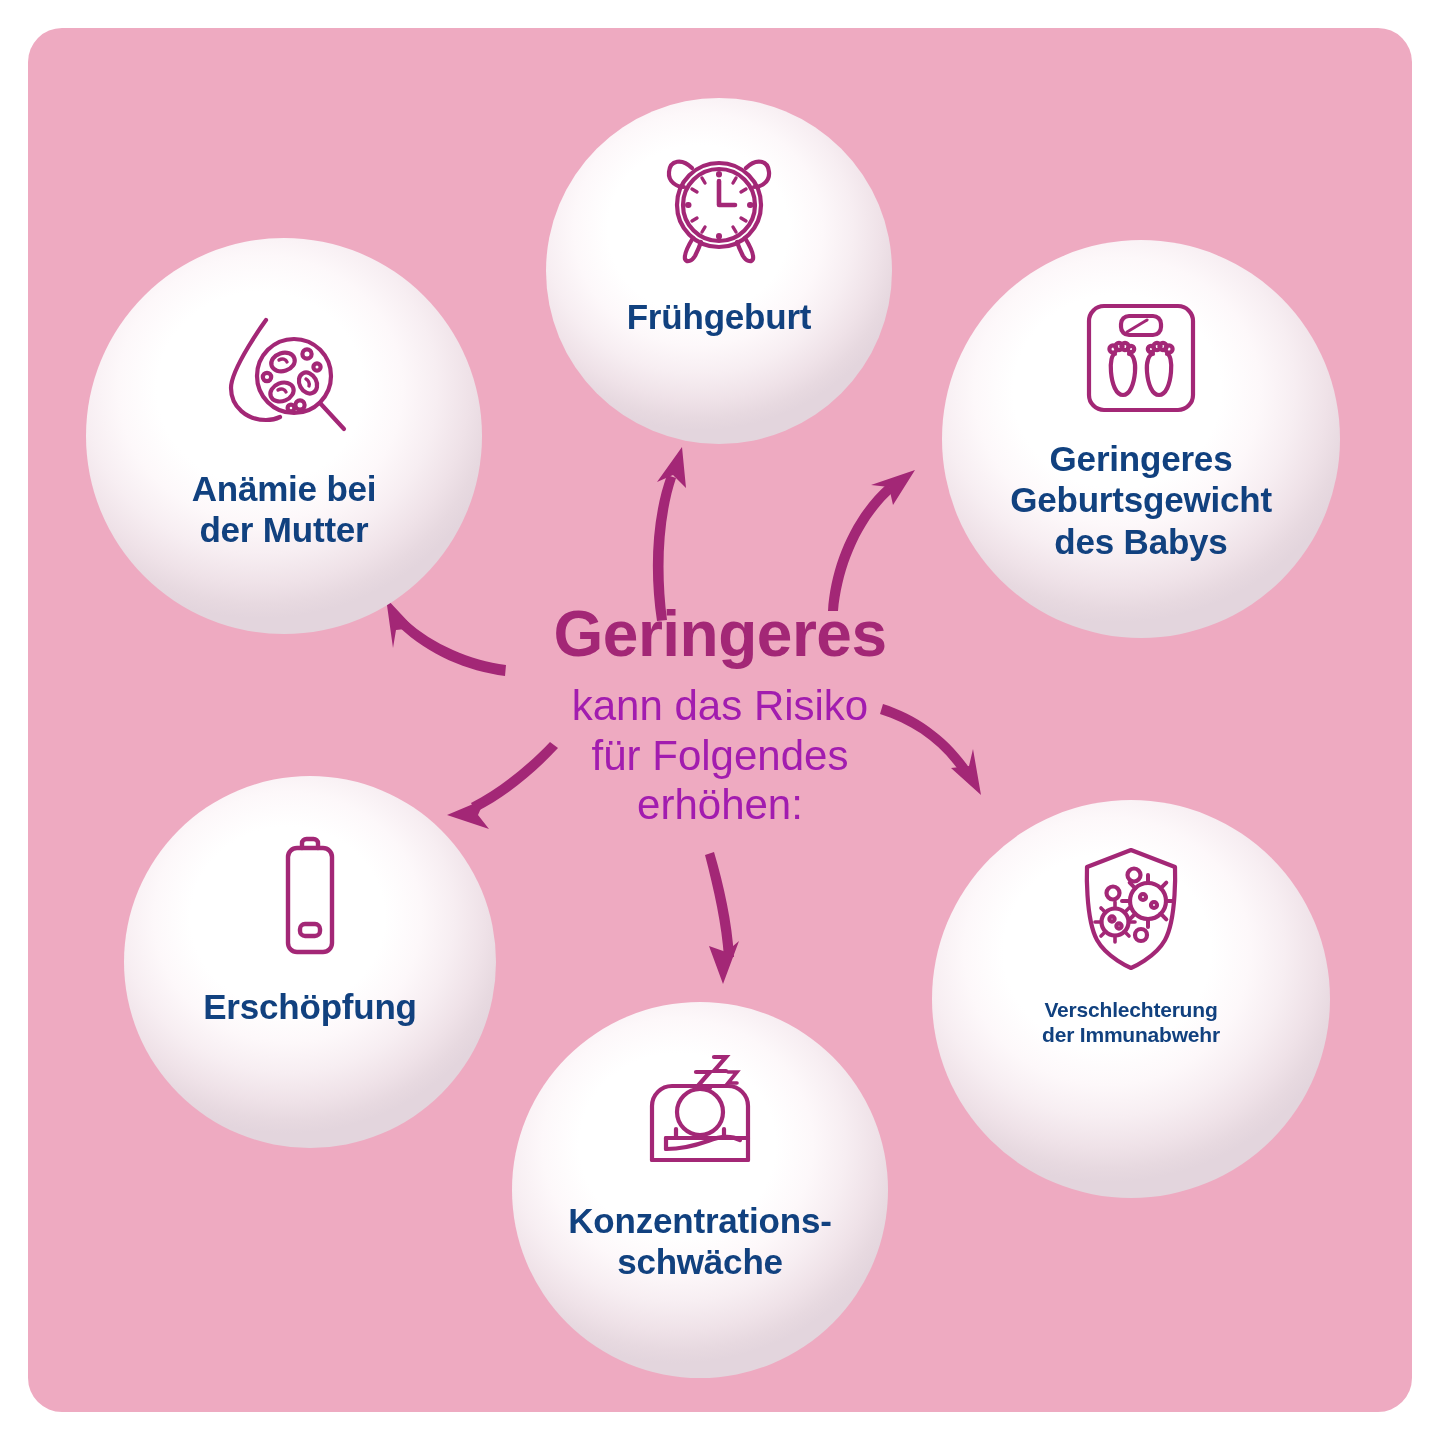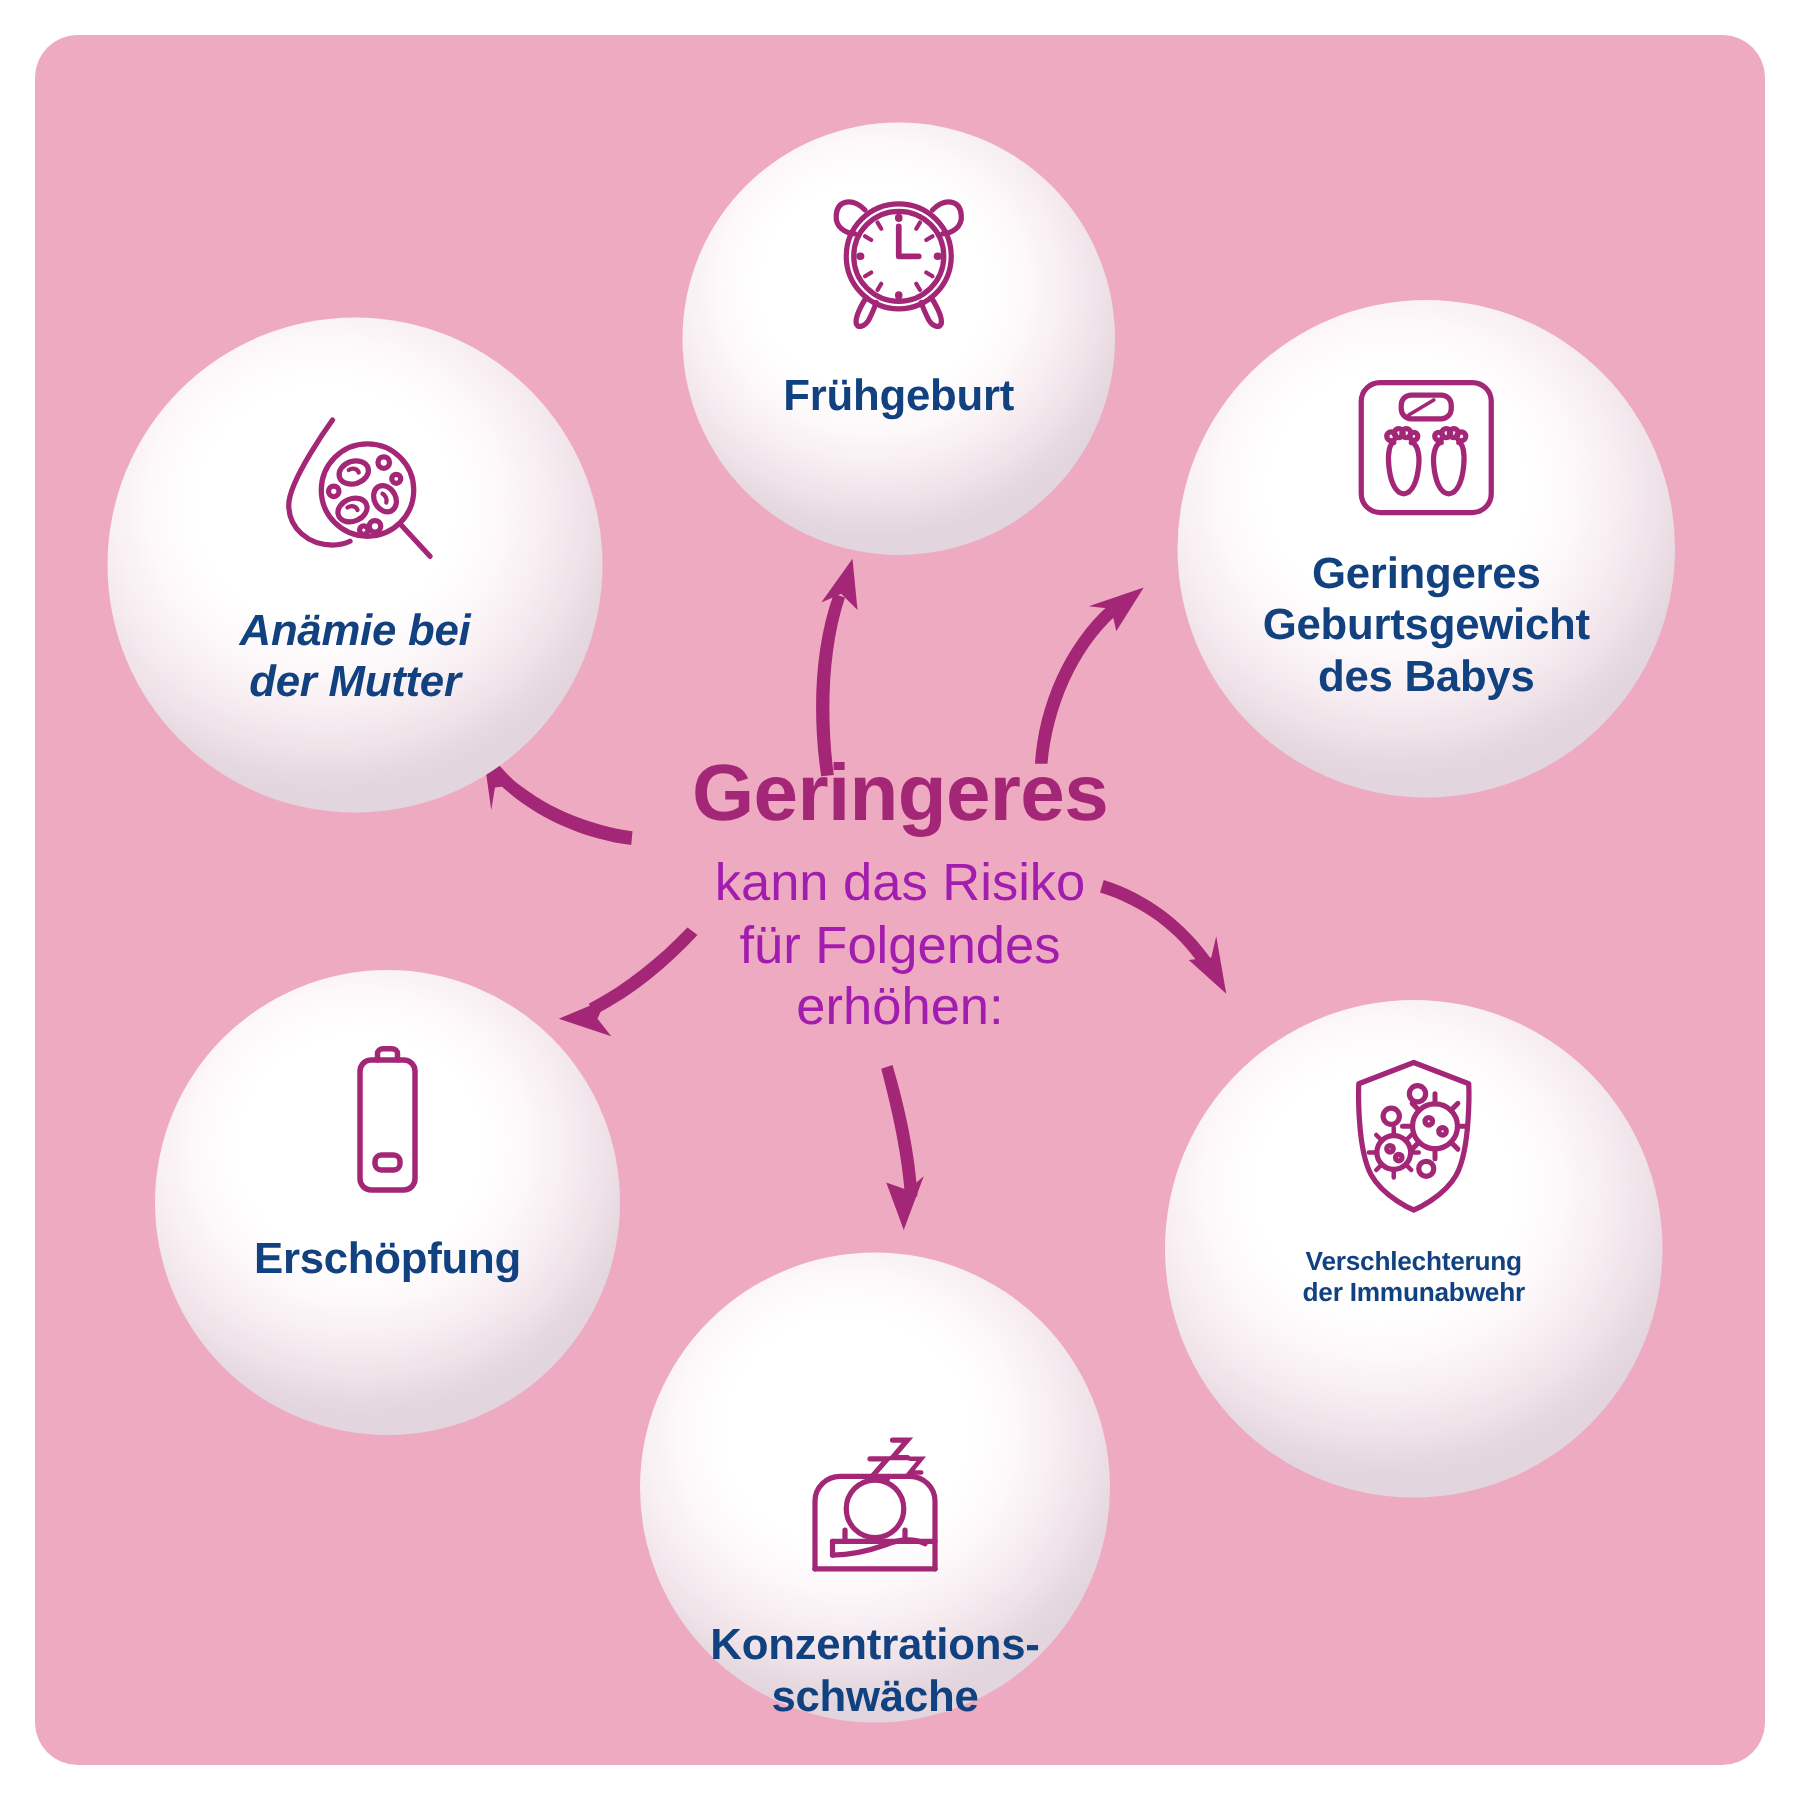--- a/index.html
+++ b/index.html
@@ -54,37 +54,37 @@
   }
   .bubble-label {
     color: #11417f;
     font-weight: bold;
     letter-spacing: -0.2px;
     line-height: 1.18;
     white-space: pre-line;
   }
 
   
-  #b-anaemie   { left: 86px;  top: 254px;  width: 396px; height: 396px; font-style: italic; }
+  #b-anaemie   { left: 86px;  top: 238px;  width: 396px; height: 396px; }
   #b-anaemie .bubble-icon  { margin-top: 72px; }
   #b-anaemie .bubble-label { margin-top: 28px; font-size: 35px; }
 
   #b-fruehgeburt { left: 546px; top: 98px;  width: 346px; height: 346px; }
   #b-fruehgeburt .bubble-icon  { margin-top: 48px; }
   #b-fruehgeburt .bubble-label { margin-top: 28px; font-size: 35px; }
 
   #b-gewicht   { left: 942px; top: 240px;  width: 398px; height: 398px; text-align: center; }
   #b-gewicht .bubble-icon  { margin-top: 62px; }
   #b-gewicht .bubble-label { margin-top: 24px; font-size: 35px; }
 
   #b-immun     { left: 932px; top: 800px;  width: 398px; height: 398px; }
   #b-immun .bubble-icon  { margin-top: 46px; }
   #b-immun .bubble-label { margin-top: 26px; font-size: 21px; }
 
-  #b-konzentration { left: 512px; top: 1002px; width: 376px; height: 376px; justify-content: flex-end; }
+  #b-konzentration { left: 512px; top: 1002px; width: 376px; height: 376px; }
   #b-konzentration .bubble-icon  { margin-top: 48px; }
   #b-konzentration .bubble-label { margin-top: 26px; font-size: 35px; }
 
   #b-erschoepfung { left: 124px; top: 776px; width: 372px; height: 372px; }
   #b-erschoepfung .bubble-icon  { margin-top: 60px; }
   #b-erschoepfung .bubble-label { margin-top: 30px; font-size: 35px; }
 
   
   #center-block {
     position: absolute;

